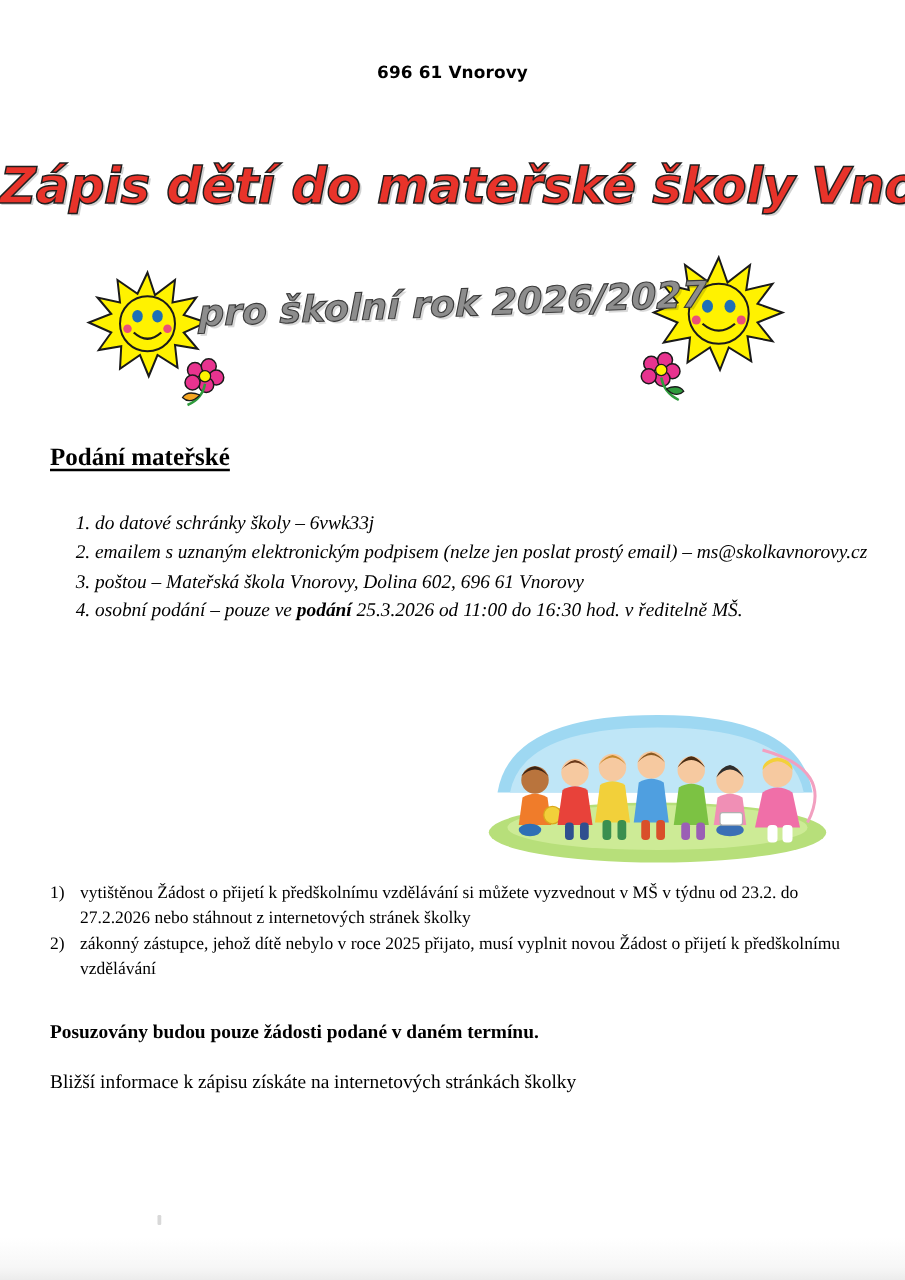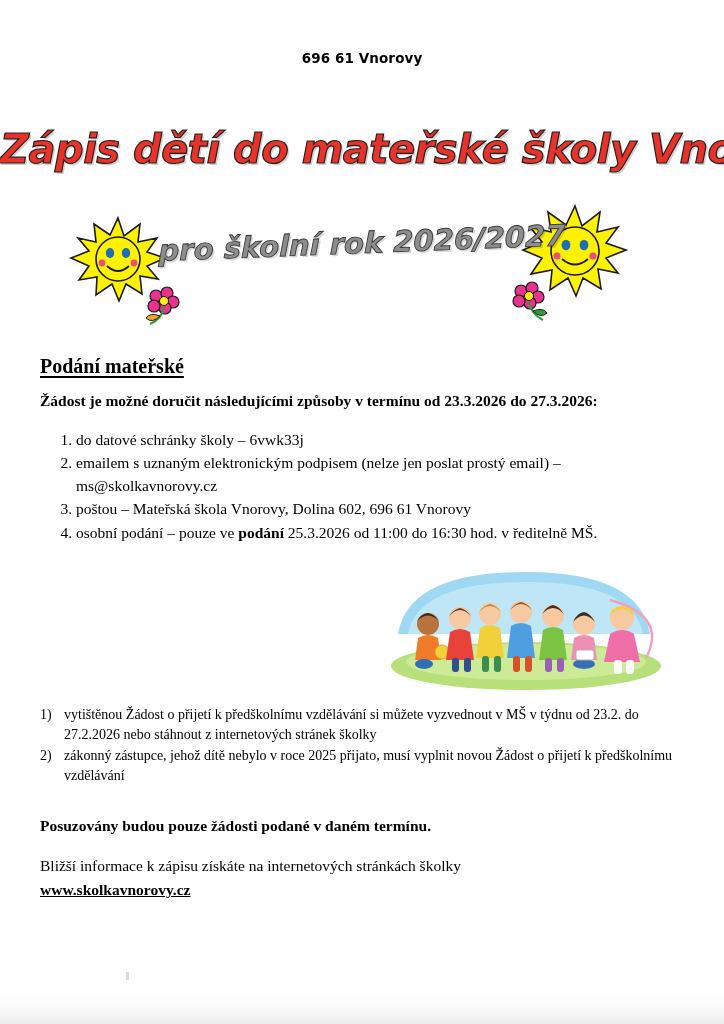--- a/index.html
+++ b/index.html
@@ -255,23 +255,22 @@
       <path d="M24 22 Q26 34 38 40" stroke="#2f9b3d" stroke-width="2" fill="none"></path>
       <path d="M28 31 Q38 27 42 33 Q36 39 28 31" fill="#2f9b3d" stroke="#1a1a1a" stroke-width="1"></path>
     </svg>
 
     <div class="wordart-main">Zápis dětí do mateřské školy Vnorovy</div>
     <div class="wordart-sub">pro školní rok 2026/2027</div>
   </div>
 
   <div class="section-heading" style="left:40px; top:355px;">Podání mateřské</div>
 
-  <div class="lead" style="left:40px; top:392px; width:640px;">Žádost je možné doručit následujícími způsoby v termínu od 23.3.2026 do 27.3.2026:</div>
-
-  <ol class="ordered" style="left:50px; top:429px; width:620px;">
+
+  <ol class="ordered" style="left:50px; top:408px; width:620px;font-style:italic;">
     <li>do datové schránky školy – 6vwk33j</li>
     <li>emailem s uznaným elektronickým podpisem (nelze jen poslat prostý email) – ms@skolkavnorovy.cz</li>
     <li>poštou – Mateřská škola Vnorovy, Dolina 602, 696 61 Vnorovy</li>
     <li><span>osobní podání – pouze ve </span><span class="b">podání</span><span> 25.3.2026 od 11:00 do 16:30 hod. v ředitelně MŠ.</span></li>
   </ol>
 
 
 
   <svg class="kids-scene" viewBox="0 0 300 125">
 
@@ -348,18 +347,17 @@
     <div class="fn">
       <span class="num">2)</span>
       <span class="txt">zákonný zástupce, jehož dítě nebylo v roce 2025 přijato, musí vyplnit novou Žádost o přijetí k předškolnímu vzdělávání</span>
     </div>
   </div>
 
   <div class="para" style="left:40px; top:855px; width:640px;">Bližší informace k zápisu získáte na internetových stránkách školky</div>
 
   <div class="para bold" style="left:40px; top:815px; width:640px;">Posuzovány budou pouze žádosti podané v daném termínu.</div>
 
-  <a class="para link" href="#" style="left:40px; top:879px;">www.skolkavnorovy.cz</a>
 
 
   <div class="bottom-smudge"></div>
   <div class="speck" style="left:126px; top:972px; width:3px; height:8px; border-radius:1px;"></div>
 </div>
 
 </body></html>

